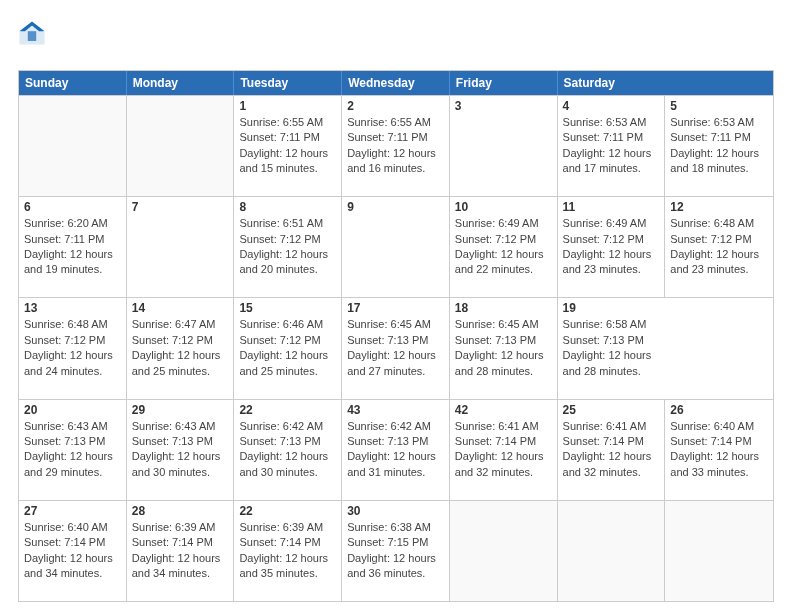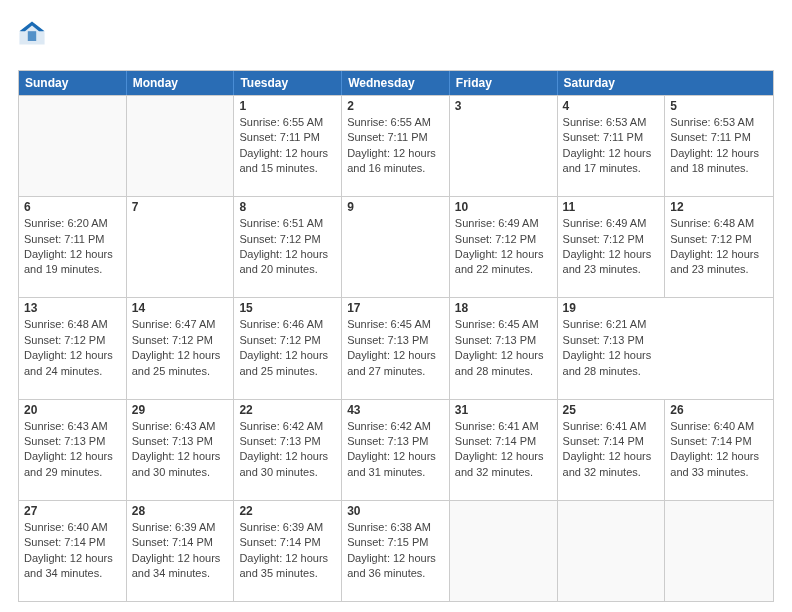--- a/index.html
+++ b/index.html
@@ -238,21 +238,21 @@
 Daylight: 12 hours and 27 minutes.</div>
           </div>
           <div class="cal-cell">
             <span class="day-number">18</span>
             <div class="day-info">Sunrise: 6:45 AM
 Sunset: 7:13 PM
 Daylight: 12 hours and 28 minutes.</div>
           </div>
           <div class="cal-cell">
             <span class="day-number">19</span>
-            <div class="day-info">Sunrise: 6:21 AM
+            <div class="day-info">Sunrise: 6:58 AM
 Sunset: 7:13 PM
 Daylight: 12 hours and 28 minutes.</div>
           </div>
         </div>
         <div class="cal-row">
           <div class="cal-cell">
             <span class="day-number">20</span>
             <div class="day-info">Sunrise: 6:43 AM
 Sunset: 7:13 PM
 Daylight: 12 hours and 29 minutes.</div>
@@ -269,21 +269,21 @@
 Sunset: 7:13 PM
 Daylight: 12 hours and 30 minutes.</div>
           </div>
           <div class="cal-cell">
             <span class="day-number">43</span>
             <div class="day-info">Sunrise: 6:42 AM
 Sunset: 7:13 PM
 Daylight: 12 hours and 31 minutes.</div>
           </div>
           <div class="cal-cell">
-            <span class="day-number">31</span>
+            <span class="day-number">42</span>
             <div class="day-info">Sunrise: 6:41 AM
 Sunset: 7:14 PM
 Daylight: 12 hours and 32 minutes.</div>
           </div>
           <div class="cal-cell">
             <span class="day-number">25</span>
             <div class="day-info">Sunrise: 6:41 AM
 Sunset: 7:14 PM
 Daylight: 12 hours and 32 minutes.</div>
           </div>

